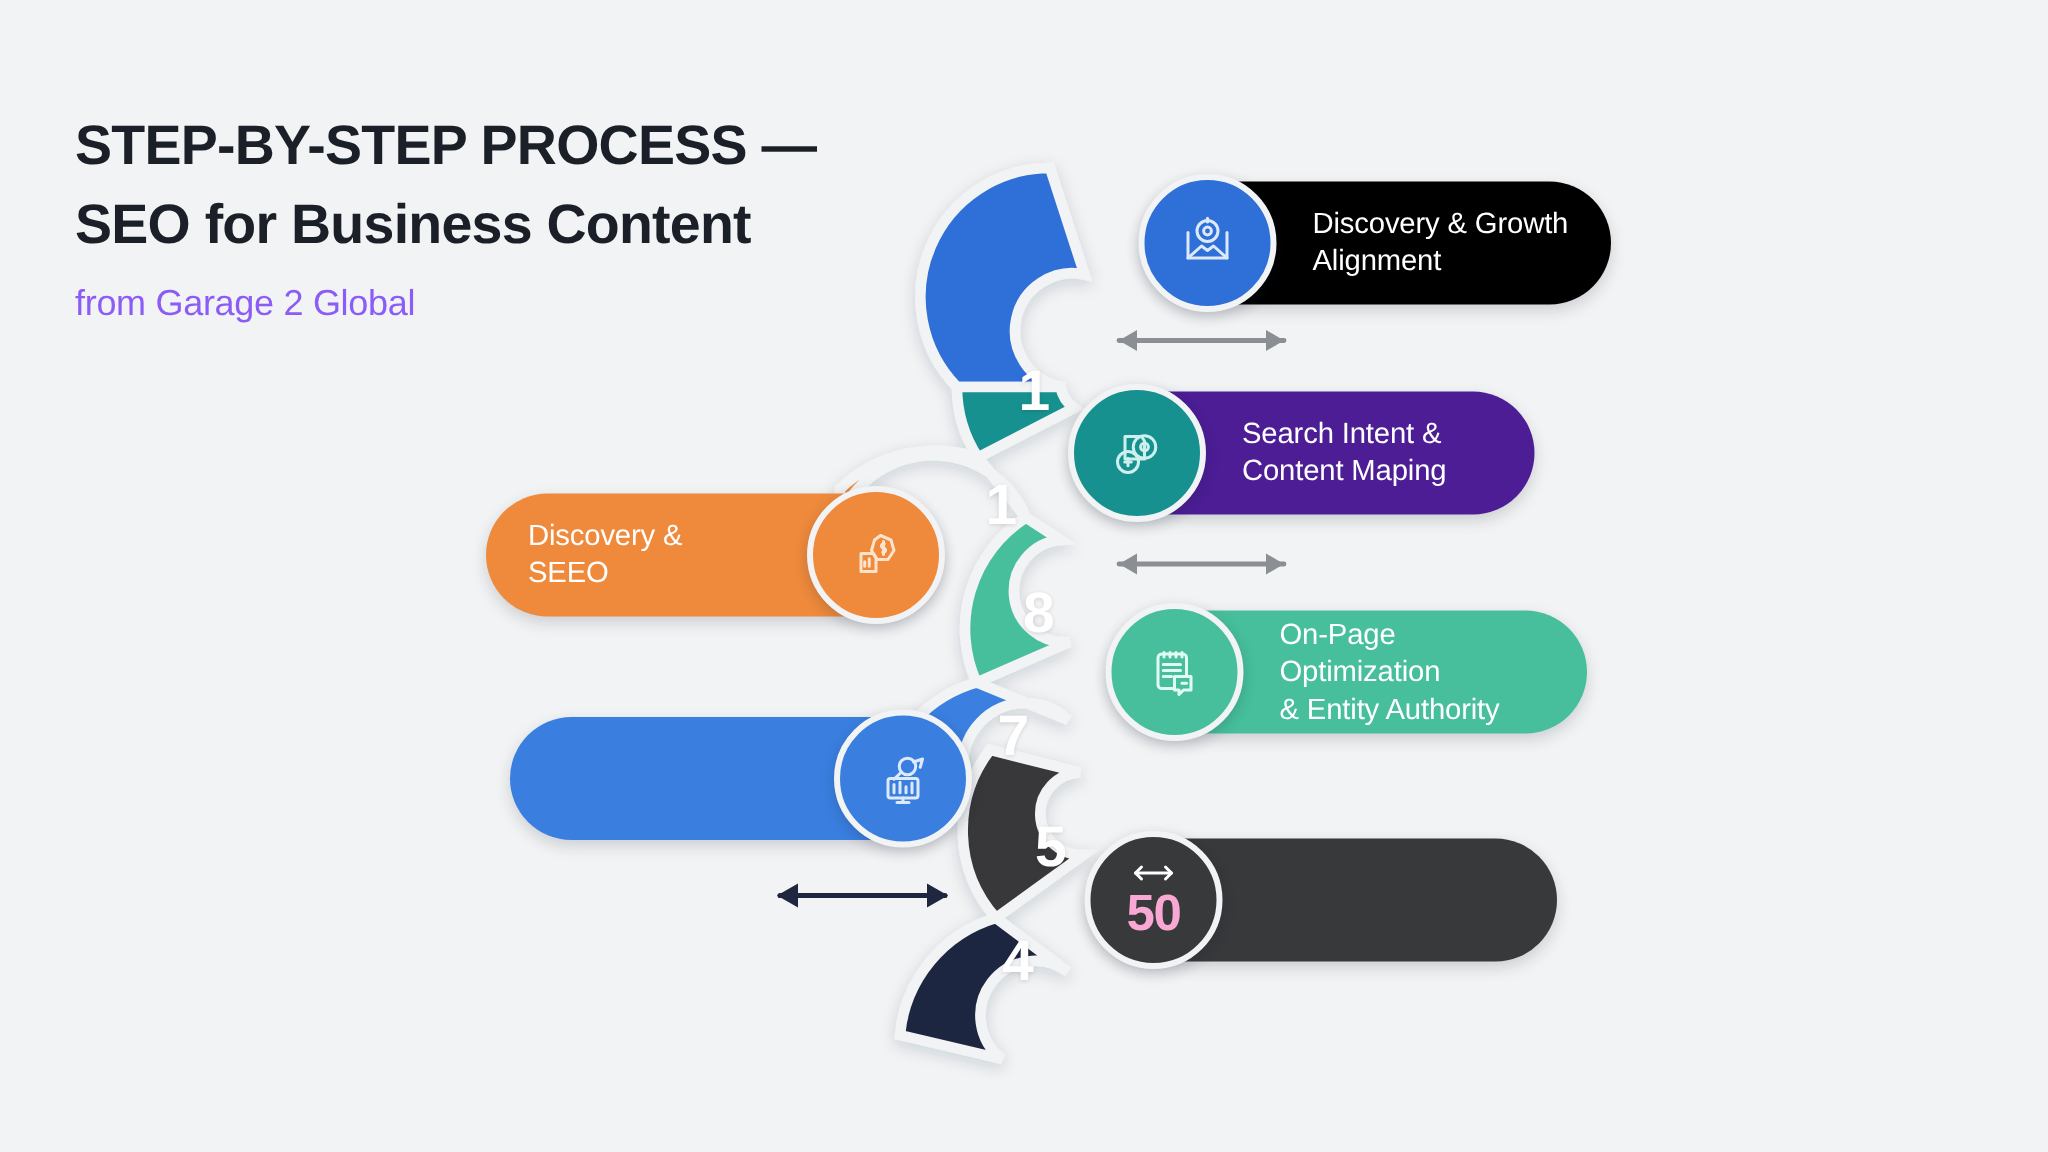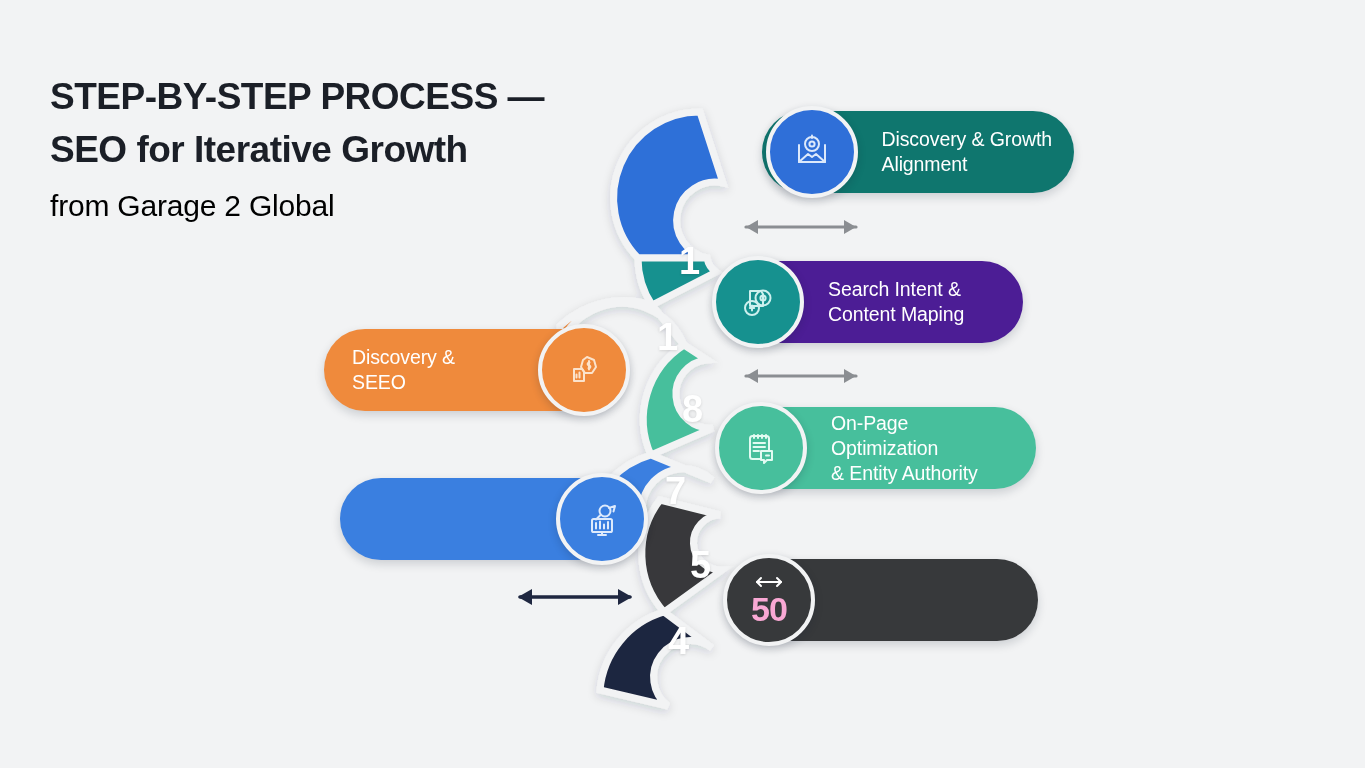--- a/index.html
+++ b/index.html
@@ -11,21 +11,21 @@
   }
   #stage { position:relative; width:1365px; height:768px; background:#f2f3f4; }
 
   
   #title-block { position:absolute; left:50px; top:70px; width:620px; }
   #title-line1, #title-line2 {
     font-size:37px; font-weight:bold; color:#1b1f27;
     letter-spacing:-0.5px; line-height:53px; white-space:nowrap;
   }
   #subtitle {
-    margin-top:13px; font-size:30px; color:#000000;
+    margin-top:13px; font-size:24px; color:#8b5cf6;
     font-weight:400; letter-spacing:-0.2px;
   }
 
   
   #ribbon { position:absolute; left:0; top:0; width:1365px; height:768px;
             pointer-events:none; }
 
   
   .pill {
     position:absolute; display:flex; align-items:center;
@@ -69,21 +69,21 @@
     text-shadow:0 1px 3px rgba(0,0,0,0.13);
   }
 </style>
 </head>
 <body>
 
 <div id="stage">
 
   <div id="title-block">
     <div id="title-line1">STEP-BY-STEP PROCESS —</div>
-    <div id="title-line2">SEO for Iterative Growth</div>
+    <div id="title-line2">SEO for Business Content</div>
     <div id="subtitle">from Garage 2 Global</div>
   </div>
 
   <svg id="ribbon" viewBox="0 0 1365 768">
     <defs>
       <filter id="ribShadow" x="-30%" y="-30%" width="170%" height="170%">
         <feDropShadow dx="0" dy="3" stdDeviation="5" flood-color="#16203a" flood-opacity="0.16"></feDropShadow>
       </filter>
     </defs>
 
@@ -133,21 +133,21 @@
     </g>
   </svg>
 
   <div class="step-num" style="left:679px; top:242px;">1</div>
   <div class="step-num" style="left:657px; top:318px;">1</div>
   <div class="step-num" style="left:682px; top:390px;">8</div>
   <div class="step-num" style="left:665px; top:472px;">7</div>
   <div class="step-num" style="left:690px; top:546px;">5</div>
   <div class="step-num" style="left:668px; top:622px;">4</div>
 
-  <div class="pill right" id="pill-0" style="left:762px; top:111px; width:312px; background:#0f766e;justify-content:flex-end;">
+  <div class="pill right" id="pill-0" style="left:762px; top:121px; width:312px; background:#000000;">
     <div class="pill-badge" style="background:#2f6fd8;">
       <svg width="42" height="42" viewBox="0 0 42 42" fill="none" stroke="#dce9fb" stroke-width="2" stroke-linecap="round" stroke-linejoin="round">
         <path d="M8 14 L8 31 L34 31 L34 14"></path>
         <path d="M8 31 L17 23 L21 26 L25 23 L34 31"></path>
         <circle cx="21" cy="13" r="7"></circle>
         <circle cx="21" cy="13" r="2.6"></circle>
         <path d="M21 4.5 L21 7"></path>
       </svg>
     </div>
     <div class="pill-label">Discovery &amp; Growth
@@ -161,21 +161,21 @@
         <circle cx="26" cy="17" r="7.5"></circle>
         <circle cx="26" cy="17" r="2.6"></circle>
         <circle cx="15" cy="27" r="7"></circle>
         <path d="M15 24.5 L15 29.5 M12.8 27 L17.2 27"></path>
       </svg>
     </div>
     <div class="pill-label">Search Intent &amp;
 Content Maping</div>
   </div>
 
-  <div class="pill right" id="pill-2" style="left:718px; top:407px; width:318px; background:#47bf9c;">
+  <div class="pill right" id="pill-2" style="left:740px; top:407px; width:318px; background:#47bf9c;">
     <div class="pill-badge" style="background:#47bf9c;">
       <svg width="42" height="42" viewBox="0 0 42 42" fill="none" stroke="#e2fbf2" stroke-width="2" stroke-linecap="round" stroke-linejoin="round">
         <rect x="10" y="9" width="19" height="23" rx="2.5"></rect>
         <path d="M14 8 L14 11 M18 8 L18 11 M22 8 L22 11 M26 8 L26 11"></path>
         <path d="M13.5 16 L25 16 M13.5 20 L25 20 M13.5 24 L19 24"></path>
         <path d="M21 24 L32 24 L32 33 L27 33 L24 36 L24 33 L21 33 Z" fill="#47bf9c"></path>
         <path d="M26 28.5 L29 28.5"></path>
       </svg>
     </div>
     <div class="pill-label">On-Page Optimization

